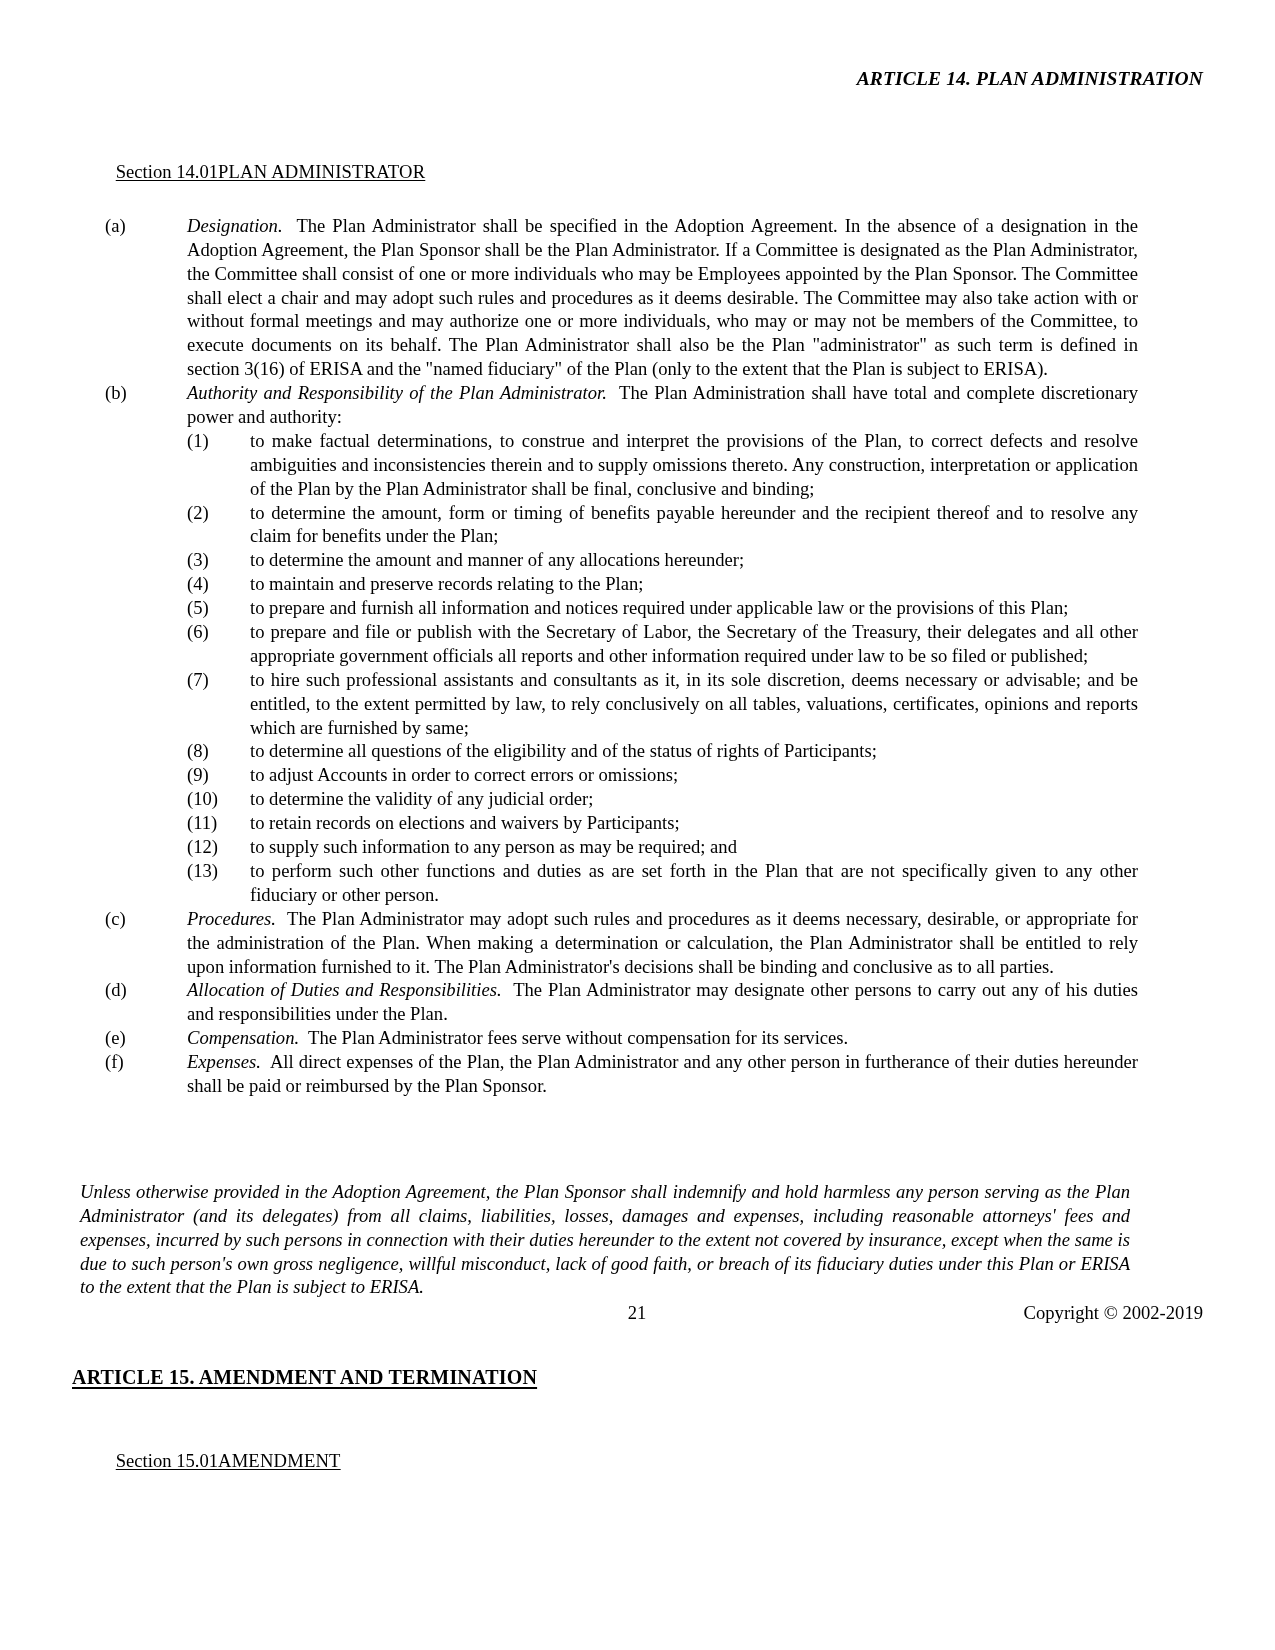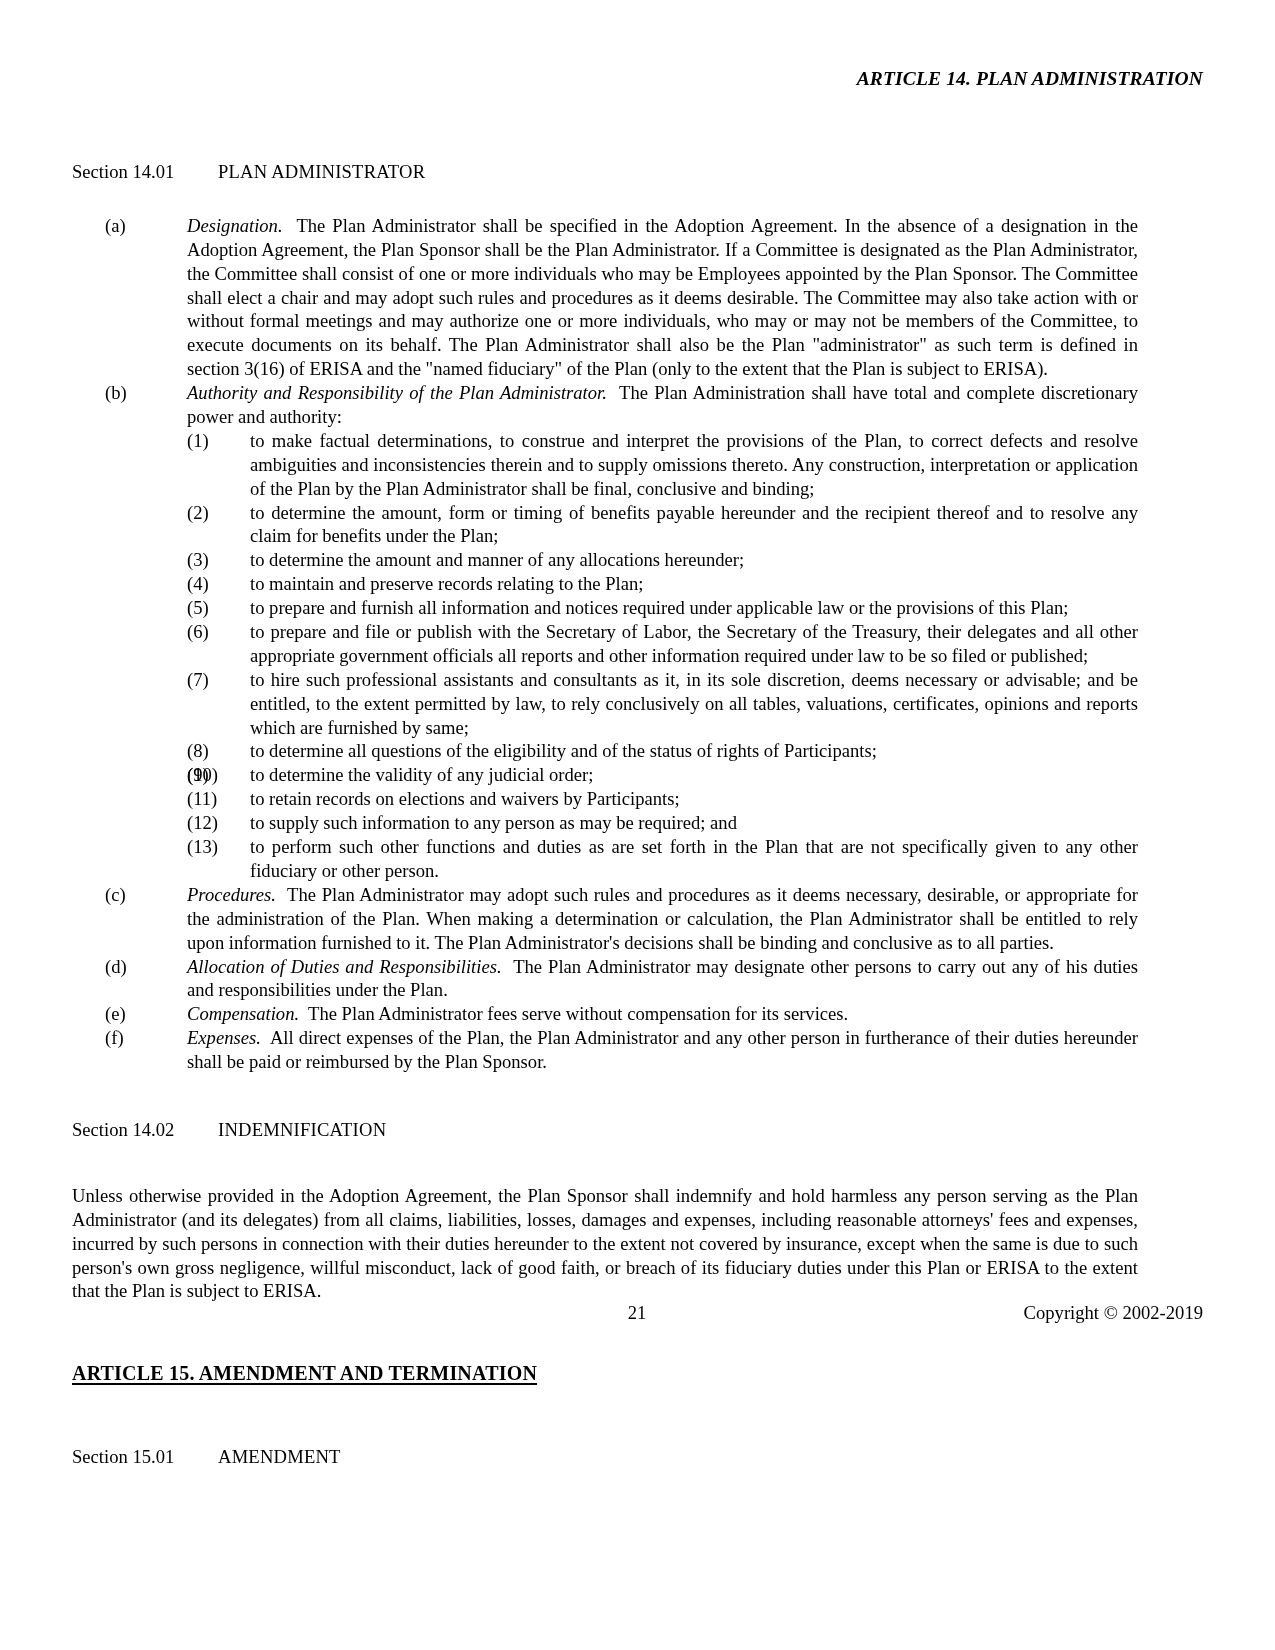--- a/index.html
+++ b/index.html
@@ -48,21 +48,23 @@
   }
 
   
   .section-head {
     display: block;
     margin: 0 0 12px 0;
     font-size: 18.6px;
   }
   .section-head .sec-no,
   .section-head .sec-title {
+    text-decoration: underline;
     text-underline-offset: 2px;
+    text-align: right;
   }
   .section-head .sec-no {
     display: inline-block;
     width: 146px;
   }
   .section-head .sec-title { letter-spacing: 0.2px; }
 
   .article-head {
     font-weight: bold;
     font-size: 20px;
@@ -100,21 +102,22 @@
   .numbered > li > .marker {
     position: absolute;
     left: 0;
     top: 0;
     width: 55px;
     text-align: left;
   }
 
   .para {
     text-align: justify;
-    margin: 0;
+    margin: 8px;
+    font-style: italic;
   }
   .spacer-sm { height: 18px; }
   .spacer-md { height: 30px; }
   .spacer-lg { height: 44px; }
   .spacer-xl { height: 58px; }
 
   
   .footer {
     position: absolute;
     left: 72px;
@@ -168,21 +171,21 @@
 
         <ul class="numbered">
           <li><span class="marker">(1)</span><span>to make factual determinations, to construe and interpret the provisions of the Plan, to correct defects and resolve ambiguities and inconsistencies therein and to supply omissions thereto. Any construction, interpretation or application of the Plan by the Plan Administrator shall be final, conclusive and binding;</span></li>
           <li><span class="marker">(2)</span><span>to determine the amount, form or timing of benefits payable hereunder and the recipient thereof and to resolve any claim for benefits under the Plan;</span></li>
           <li><span class="marker">(3)</span><span>to determine the amount and manner of any allocations hereunder;</span></li>
           <li><span class="marker">(4)</span><span>to maintain and preserve records relating to the Plan;</span></li>
           <li><span class="marker">(5)</span><span>to prepare and furnish all information and notices required under applicable law or the provisions of this Plan;</span></li>
           <li><span class="marker">(6)</span><span>to prepare and file or publish with the Secretary of Labor, the Secretary of the Treasury, their delegates and all other appropriate government officials all reports and other information required under law to be so filed or published;</span></li>
           <li><span class="marker">(7)</span><span>to hire such professional assistants and consultants as it, in its sole discretion, deems necessary or advisable; and be entitled, to the extent permitted by law, to rely conclusively on all tables, valuations, certificates, opinions and reports which are furnished by same;</span></li>
           <li><span class="marker">(8)</span><span>to determine all questions of the eligibility and of the status of rights of Participants;</span></li>
-          <li><span class="marker">(9)</span></li>
+          <li><span class="marker">(9)</span><span>to adjust Accounts in order to correct errors or omissions;</span></li>
           <li><span class="marker">(10)</span><span>to determine the validity of any judicial order;</span></li>
           <li><span class="marker">(11)</span><span>to retain records on elections and waivers by Participants;</span></li>
           <li><span class="marker">(12)</span><span>to supply such information to any person as may be required; and</span></li>
           <li><span class="marker">(13)</span><span>to perform such other functions and duties as are set forth in the Plan that are not specifically given to any other fiduciary or other person.</span></li>
         </ul>
       </li>
 
       <li>
         <span class="marker">(c)</span><span class="lead-italic">Procedures.</span>&nbsp; <span>The Plan Administrator may adopt such rules and procedures as it deems necessary, desirable, or appropriate for the administration of the Plan. When making a determination or calculation, the Plan Administrator shall be entitled to rely upon information furnished to it. The Plan Administrator's decisions shall be binding and conclusive as to all parties.</span>
       </li>
@@ -195,23 +198,20 @@
         <span class="marker">(e)</span><span class="lead-italic">Compensation.</span>&nbsp; <span>The Plan Administrator fees serve without compensation for its services.</span>
       </li>
 
       <li>
         <span class="marker">(f)</span><span class="lead-italic">Expenses.</span>&nbsp; <span>All direct expenses of the Plan, the Plan Administrator and any other person in furtherance of their duties hereunder shall be paid or reimbursed by the Plan Sponsor.</span>
       </li>
     </ul>
 
     <div class="spacer-lg"></div>
 
-    <div class="section-head">
-      <span class="sec-no">Section 14.02</span><span class="sec-title">INDEMNIFICATION</span>
-    </div>
 
     <div class="spacer-md"></div>
 
     <p class="para">Unless otherwise provided in the Adoption Agreement, the Plan Sponsor shall indemnify and hold harmless any person serving as the Plan Administrator (and its delegates) from all claims, liabilities, losses, damages and expenses, including reasonable attorneys' fees and expenses, incurred by such persons in connection with their duties hereunder to the extent not covered by insurance, except when the same is due to such person's own gross negligence, willful misconduct, lack of good faith, or breach of its fiduciary duties under this Plan or ERISA to the extent that the Plan is subject to ERISA.</p>
 
     <div class="spacer-xl"></div>
 
     <div>
       <span class="article-head">ARTICLE 15. AMENDMENT AND TERMINATION</span>
     </div>

